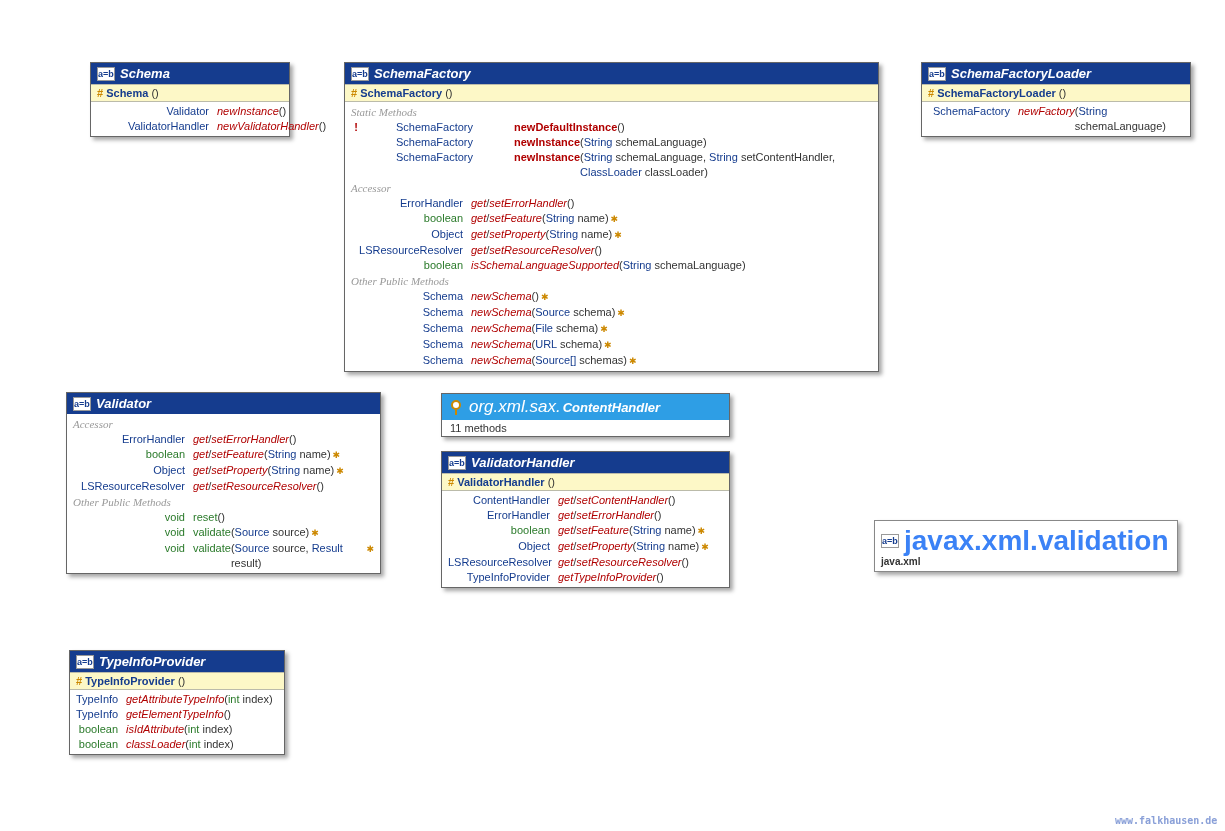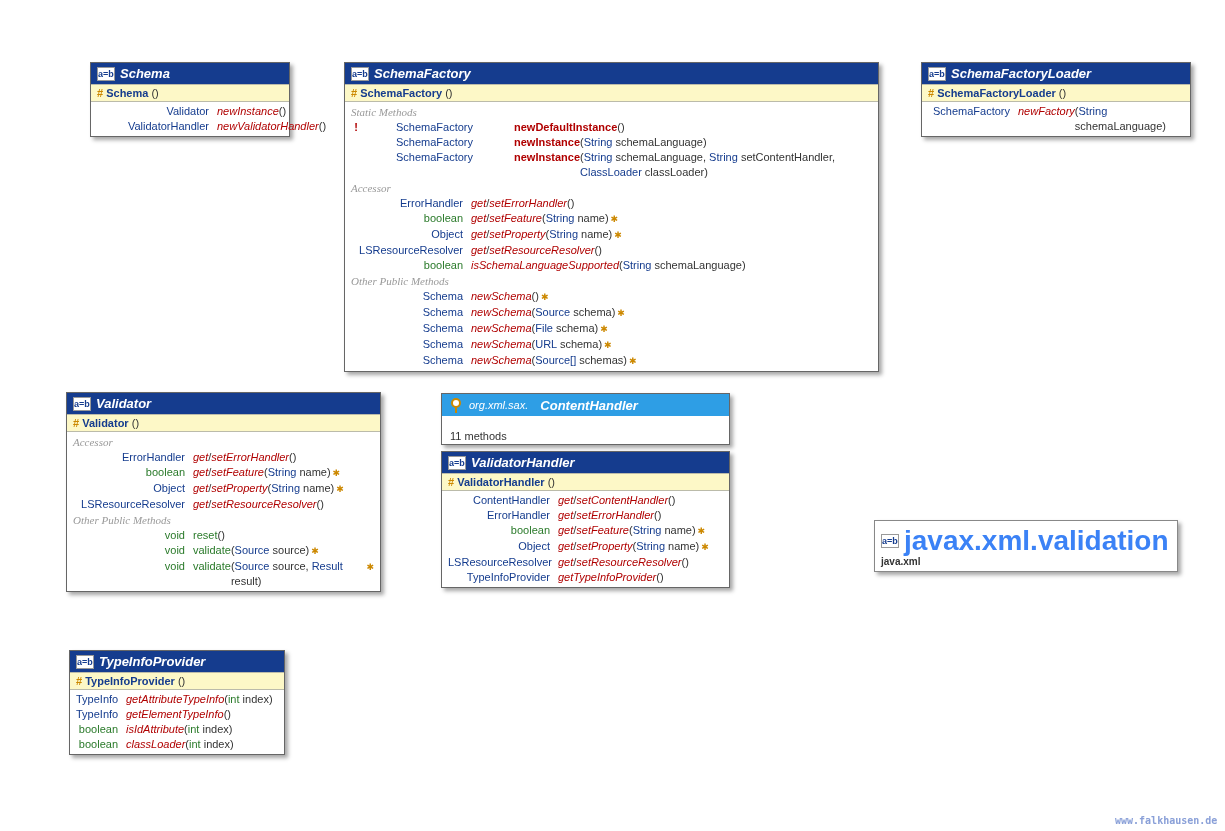--- a/index.html
+++ b/index.html
@@ -47,22 +47,22 @@
   .icon-lollipop svg { display: block; }
   .class-title {
     color: #fff;
     font-weight: bold;
     font-style: italic;
     font-size: 13px;
   }
   .class-pkg {
     color: #fff;
     font-style: italic;
-    font-size: 11px;
-    margin-right: 12px;
+    font-size: 17px;
+    margin-right: 2px;
   }
   .constructor-row {
     background: #fdf8c7;
     border-top: 1px solid #bba;
     border-bottom: 1px solid #bba;
     padding: 2px 6px;
     font-size: 11px;
   }
   .constructor-row .hash { color: #cc8800; font-weight: bold; }
   .constructor-row .name { color: #153c8e; font-weight: bold; }
@@ -85,21 +85,21 @@
   .ret.prim { color: #2a7a2a; }
   .mname { color: #b00000; font-style: italic; }
   .mname.static { color: #b00000; font-weight: bold; font-style: normal; margin-left: 33px; }
   .getset { color: #b00000; font-style: italic; }
   .gs-slash { color: #333; font-style: normal; }
   .params { color: #333; }
   .ptype { color: #153c8e; }
   .ptype.prim { color: #2a7a2a; }
   .exc { color: #cc8800; font-size: 9px; margin-left: 2px; }
   .bang { color: #b00000; font-weight: bold; width: 10px; text-align: center; flex-shrink: 0; }
-  .note { padding: 2px 8px; color: #333; font-size: 11px; margin-top: 12px; }
+  .note { padding: 2px 8px; color: #333; font-size: 11px; }
   .pkg-box {
     position: absolute;
     border: 1px solid #888;
     background: #fff;
     box-shadow: 3px 3px 4px rgba(0,0,0,0.35);
     padding: 4px 8px 4px 6px;
   }
   .pkg-header { display: flex; align-items: center; }
   .pkg-title { font-size: 28px; font-weight: bold; color: #3b82f6; }
   .pkg-sub { font-size: 10px; color: #333; font-weight: bold; margin-top: -1px; }
@@ -258,23 +258,20 @@
         <span><span class="mname">newFactory</span></span>
         <span class="params"> <span>(</span><span class="ptype">String </span><span>schemaLanguage)</span></span>
       </div>
     </div>
 </div>
 
 <div class="class-box" style="left:66px; top:392px; width:315px;">
   <div class="class-header">
     <span class="icon-ab">a=b</span>
     <span class="class-title">Validator</span>
-  </div>
-  <div class="constructor-row">
-    <span class="hash">#</span> <span class="name">Validator</span> <span class="params">()</span>
   </div>
   <div class="body">
     <div class="section-label">Accessor</div>
     <div>
         <div class="method-row">
           <span class="bang" style="width: 0px;"></span>
           <span class="ret">ErrorHandler</span>
           <span><span class="getset">get</span><span class="gs-slash">/</span><span class="getset">setErrorHandler</span></span>
           <span class="params"> ()</span>
         </div>

